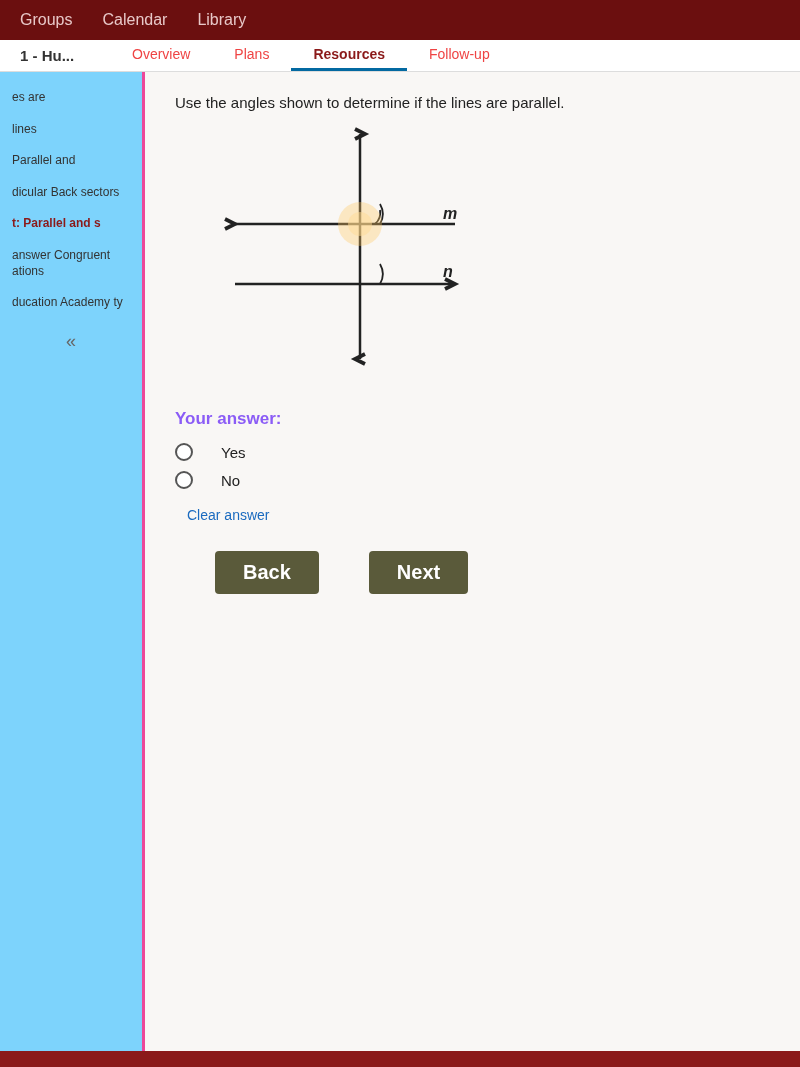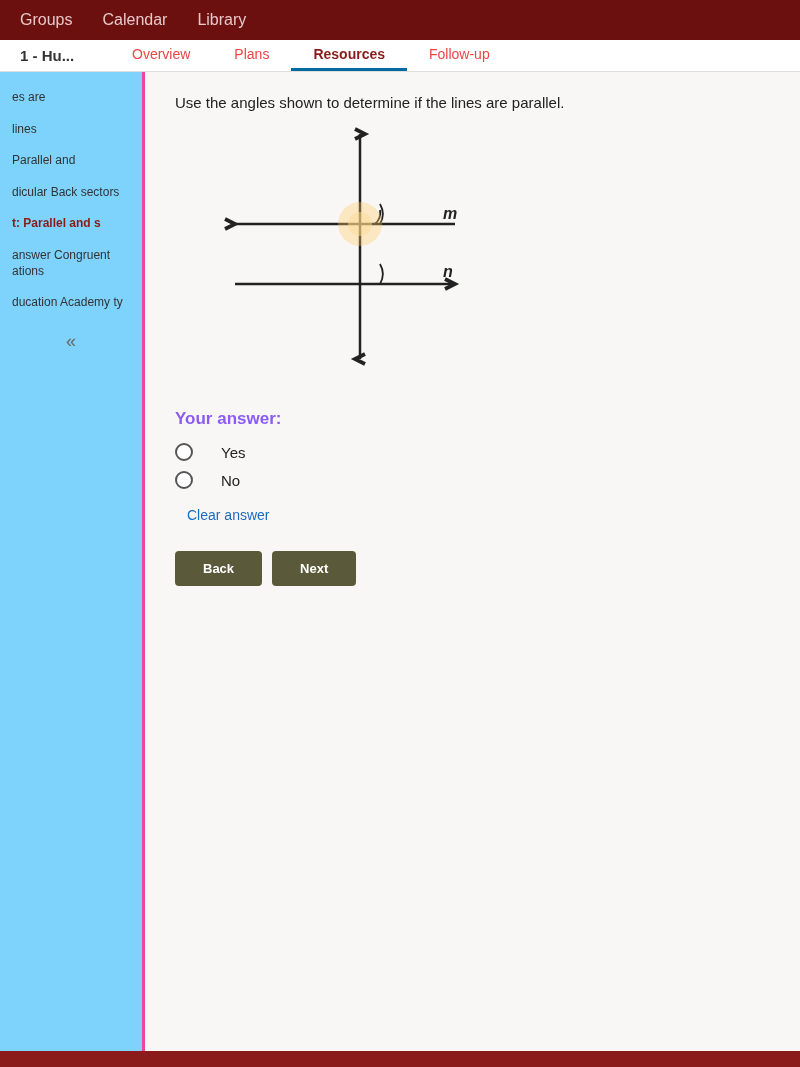--- a/index.html
+++ b/index.html
@@ -159,27 +159,28 @@
       display: inline-block;
     }
 
     .button-row {
       display: flex;
       gap: 10px;
       margin-top: 10px;
     }
     .btn {
       padding: 10px 28px;
-      font-size: 13px;
+      font-size: 20px;
       font-weight: 600;
       border: none;
       border-radius: 4px;
       cursor: pointer;
       background: #5a5a3a;
       color: #fff;
+      margin-left: 40px;
     }
   </style>
 </head>
 <body>
 
 <div class="top-nav">
   <span class="top-nav-item">Groups</span>
   <span class="top-nav-item">Calendar</span>
   <span class="top-nav-item">Library</span>
 </div>

